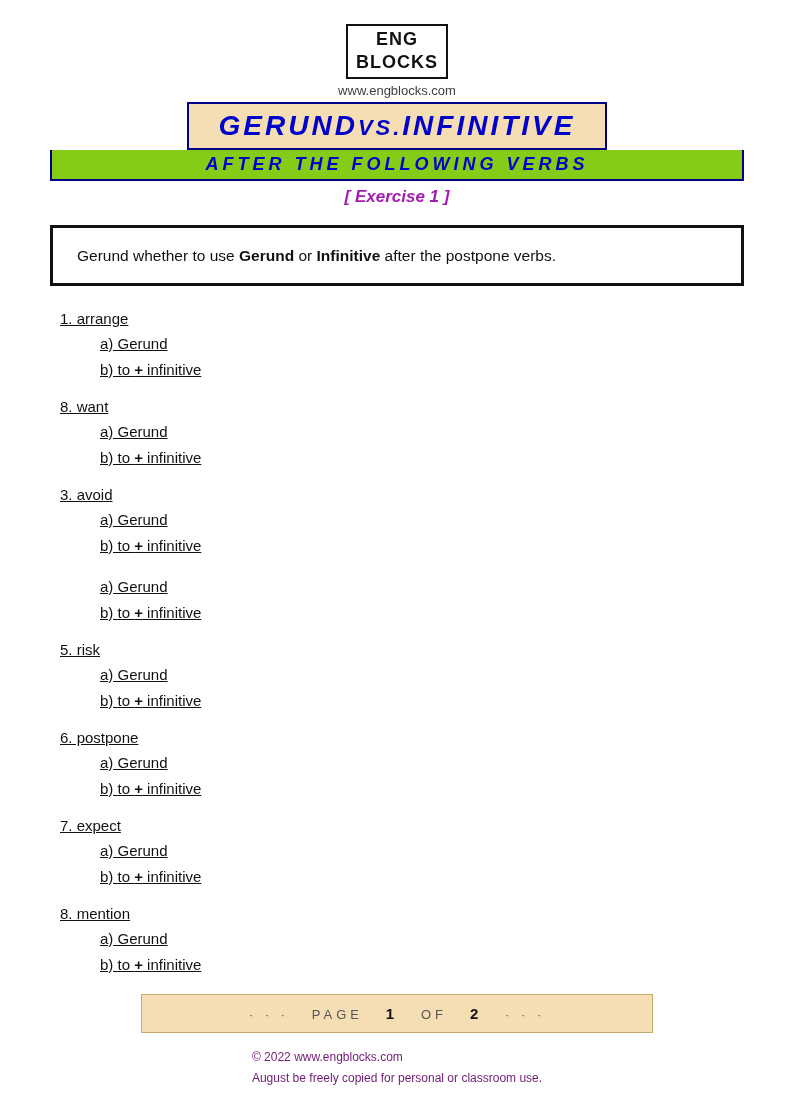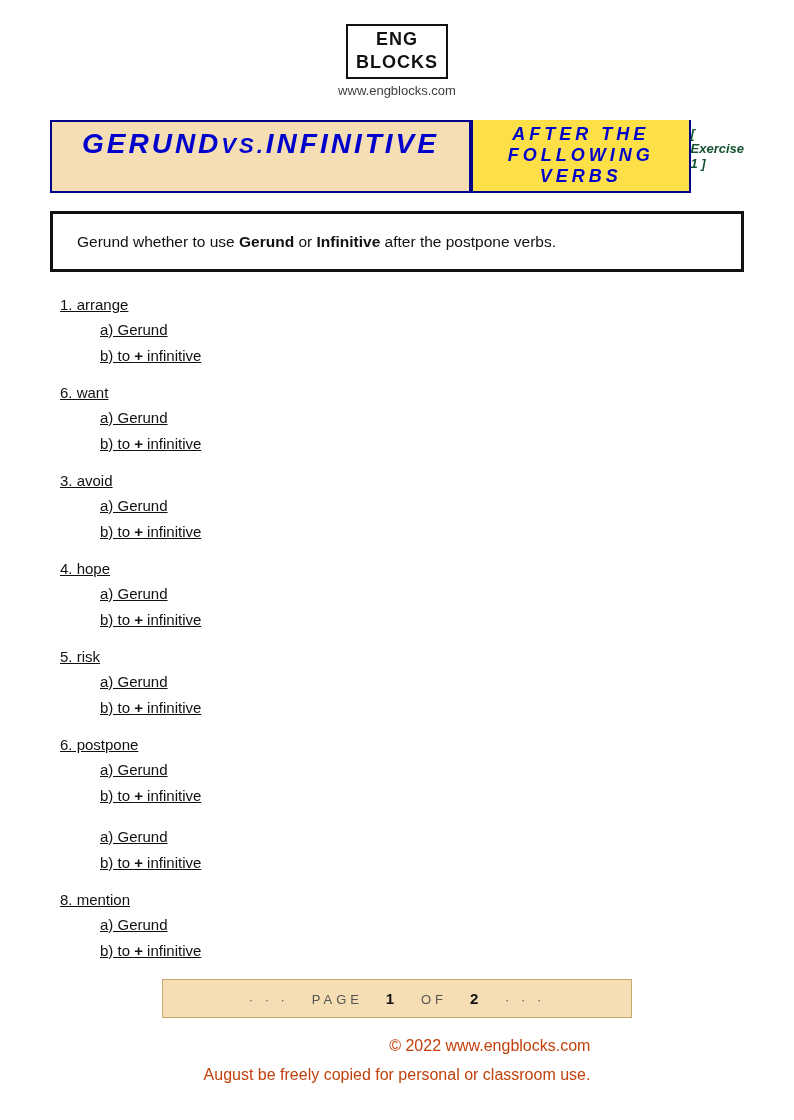--- a/index.html
+++ b/index.html
@@ -60,22 +60,22 @@
     .website-url {
       font-size: 13px;
       color: #404040;
       margin-top: 4px;
     }
 
     
     .title-section {
       width: 100%;
       display: flex;
-      flex-direction: row;
-      margin-top: 18px;
+      flex-direction: column;
+      align-items: center;
       margin-bottom: 18px;
     }
 
     .title-main {
       background-color: #f5deb3;
       border: 2.5px solid #00008b;
       padding: 6px 30px;
       display: inline-block;
     }
 
@@ -88,42 +88,42 @@
       text-transform: uppercase;
     }
 
     .title-main-text .vs {
       font-size: 22px;
       font-weight: 900;
       color: #0000cc;
     }
 
     .title-sub {
-      background-color: #fde047;
+      background-color: #84cc16;
       border: 2.5px solid #00008b;
       border-top: none;
       padding: 4px 20px;
       display: inline-block;
       width: 100%;
       text-align: center;
     }
 
     .title-sub-text {
       font-size: 18px;
       font-weight: 900;
       color: #0000cc;
       letter-spacing: 4px;
       text-transform: uppercase;
       font-style: italic;
     }
 
     .exercise-label {
       margin-top: 6px;
-      font-size: 13px;
-      color: #14532d;
+      font-size: 17px;
+      color: #a21caf;
       font-weight: bold;
       font-style: italic;
     }
 
     
     .instruction-box {
       width: 100%;
       border: 3px solid #111;
       padding: 16px 24px;
       margin-bottom: 24px;
@@ -163,43 +163,43 @@
     }
 
     .option {
       font-size: 15px;
       color: #111;
       line-height: 1.7;
     }
 
     
     .pagination-bar {
-      width: 470px;
+      width: 512px;
       background-color: #f5deb3;
       border: 1.5px solid #c8a96e;
       padding: 10px 0;
       text-align: center;
       margin-top: auto;
       margin-bottom: 14px;
       letter-spacing: 4px;
       font-size: 13px;
       color: #555;
       text-transform: uppercase;
     }
 
     .pagination-bar .page-number {
       font-weight: bold;
       font-size: 15px;
       color: #111;
     }
 
     .footer-text {
-      font-size: 16px;
-      color: #c2410c;
-      text-align: right;
+      font-size: 12px;
+      color: #701a75;
+      text-align: left;
       line-height: 1.8;
       margin-bottom: 10px;
     }
 
     .spacer {
       flex: 1;
     }
   </style>
 </head>
 <body>
@@ -234,55 +234,55 @@
 
   <div class="exercise-list" id="exercise-list">
   <div class="exercise-item">
         <div class="verb-label">1. arrange</div>
         <div class="options">
           <div class="option">a) Gerund</div>
           <div class="option">b) to <strong>+</strong> infinitive</div>
         </div>
       </div>
       <div class="exercise-item">
-        <div class="verb-label">6. want</div>
+        <div class="verb-label">8. want</div>
         <div class="options">
           <div class="option">a) Gerund</div>
           <div class="option">b) to <strong>+</strong> infinitive</div>
         </div>
       </div>
       <div class="exercise-item">
         <div class="verb-label">3. avoid</div>
         <div class="options">
           <div class="option">a) Gerund</div>
           <div class="option">b) to <strong>+</strong> infinitive</div>
         </div>
       </div>
       <div class="exercise-item">
-        <div class="verb-label">4. hope</div>
         <div class="options">
           <div class="option">a) Gerund</div>
           <div class="option">b) to <strong>+</strong> infinitive</div>
         </div>
       </div>
       <div class="exercise-item">
         <div class="verb-label">5. risk</div>
         <div class="options">
           <div class="option">a) Gerund</div>
           <div class="option">b) to <strong>+</strong> infinitive</div>
         </div>
       </div>
       <div class="exercise-item">
         <div class="verb-label">6. postpone</div>
         <div class="options">
           <div class="option">a) Gerund</div>
           <div class="option">b) to <strong>+</strong> infinitive</div>
         </div>
       </div>
       <div class="exercise-item">
+        <div class="verb-label">7. expect</div>
         <div class="options">
           <div class="option">a) Gerund</div>
           <div class="option">b) to <strong>+</strong> infinitive</div>
         </div>
       </div>
       <div class="exercise-item">
         <div class="verb-label">8. mention</div>
         <div class="options">
           <div class="option">a) Gerund</div>
           <div class="option">b) to <strong>+</strong> infinitive</div>

